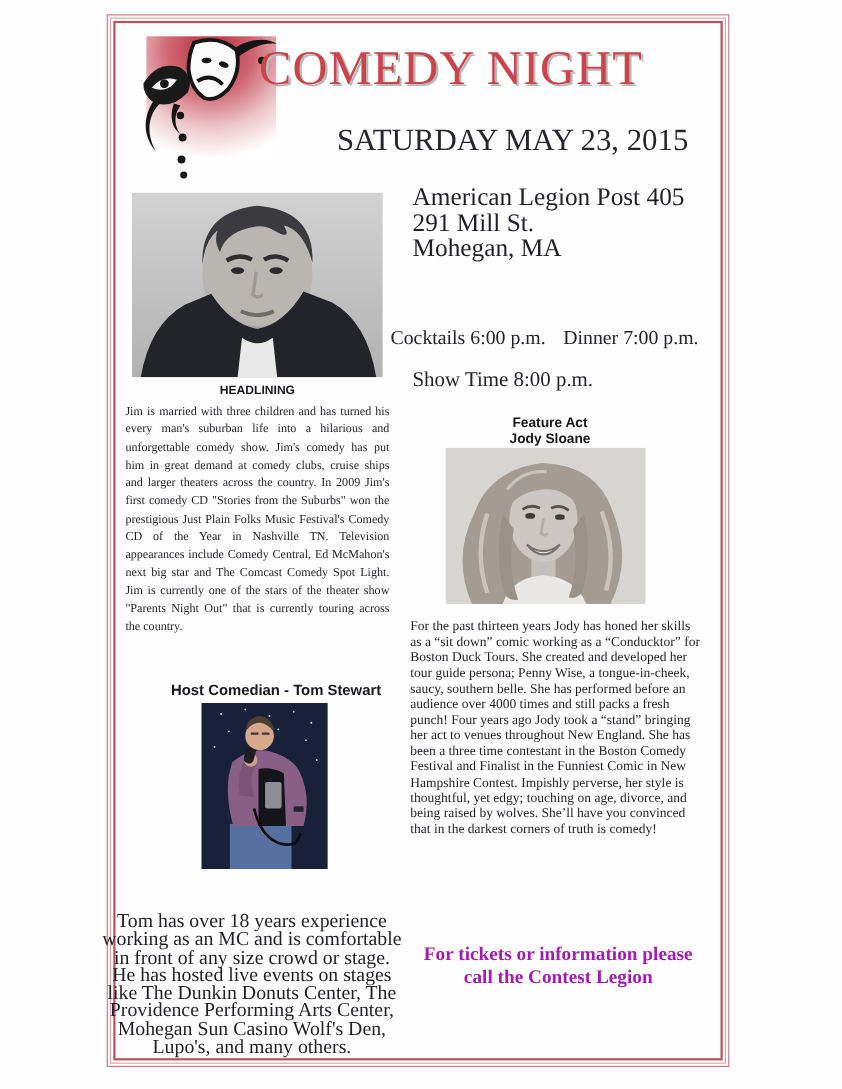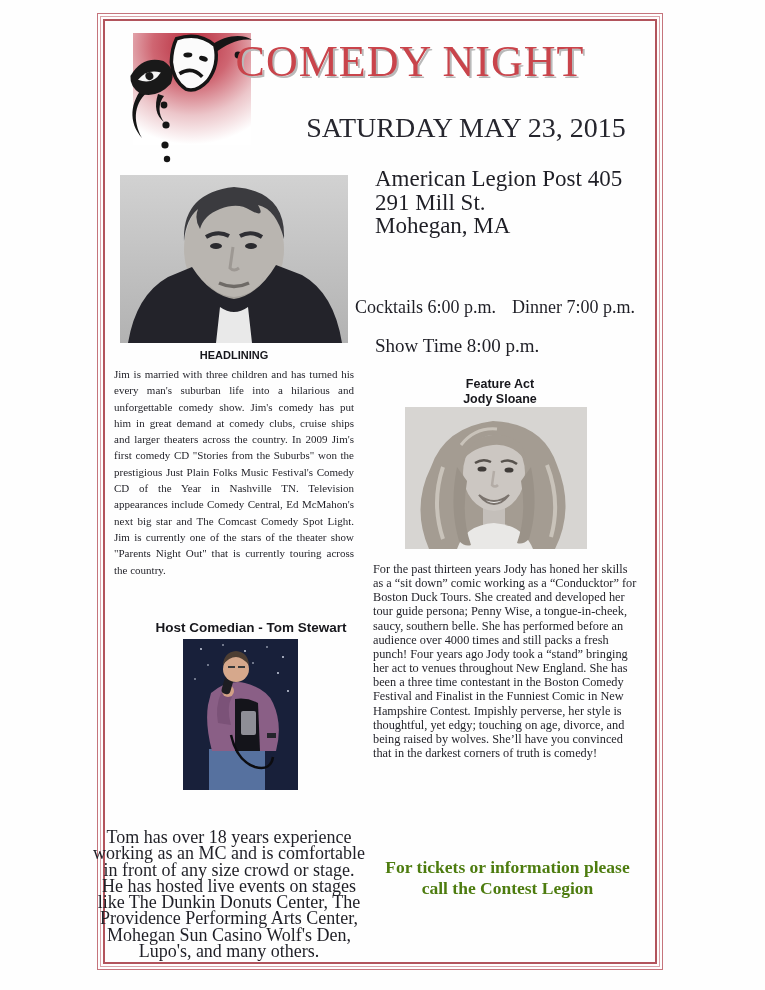--- a/index.html
+++ b/index.html
@@ -27,21 +27,21 @@
   .sans-head{font-family:"Liberation Sans",sans-serif;font-weight:bold;color:#17171c;}
   .headlining{left:110px;top:349px;width:248px;text-align:center;font-size:11px;}
   .host-head{left:105px;top:620px;width:262px;text-align:center;font-size:13.5px;padding-left:15px;}
   .feature-head{left:400px;top:377px;width:200px;text-align:center;font-size:12.5px;line-height:15px;}
 
   .jim-bio{left:114px;top:366px;width:240px;text-align:justify;font-size:11px;line-height:16.3px;}
   .jody-bio{left:373px;top:562px;width:266px;text-align:left;font-size:12.3px;line-height:14.15px;}
   .tom-bio{left:92px;top:801px;width:274px;text-align:center;font-size:18px;line-height:16.3px;margin-top:28px;}
 
   .tickets{left:380px;top:857px;width:255px;text-align:center;font-weight:bold;
-           font-size:17.5px;line-height:20.5px;color:#4d7c0f;}
+           font-size:17.5px;line-height:20.5px;color:#a21caf;}
 
   .photo{display:block;}
 </style>
 </head>
 <body>
 
 <div class="page">
 
   <div class="frame-outer">
     <div class="frame-mid">

